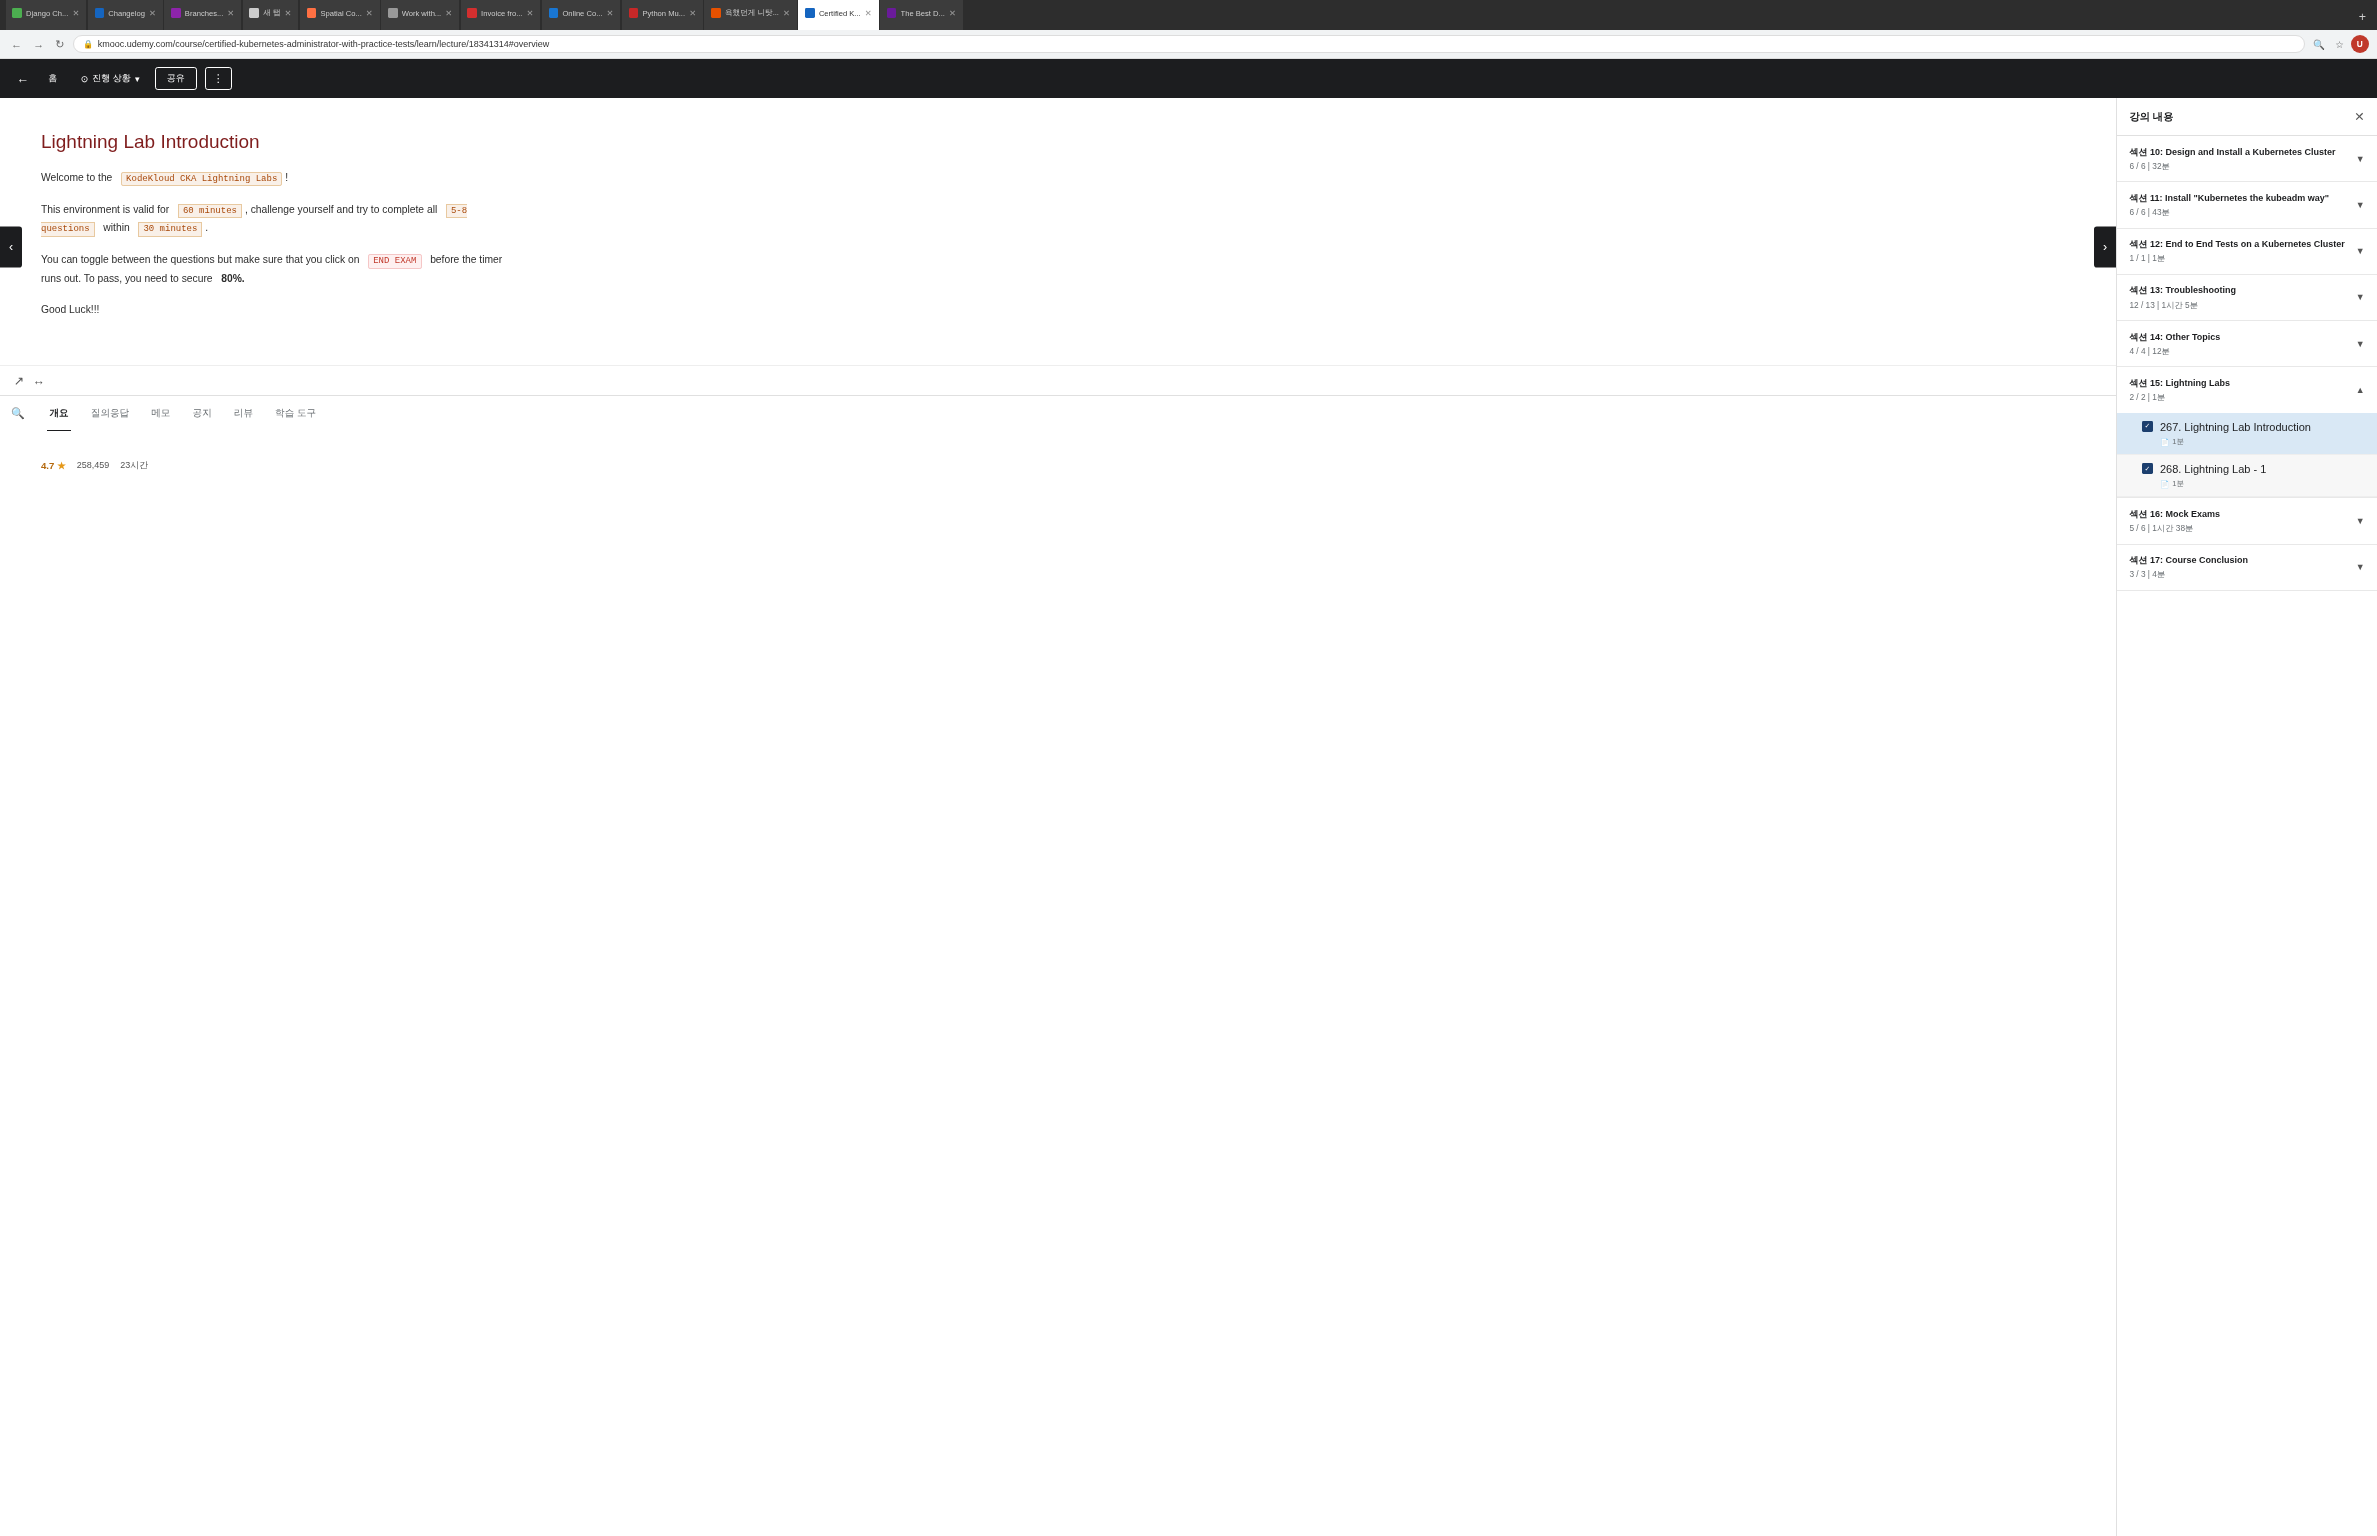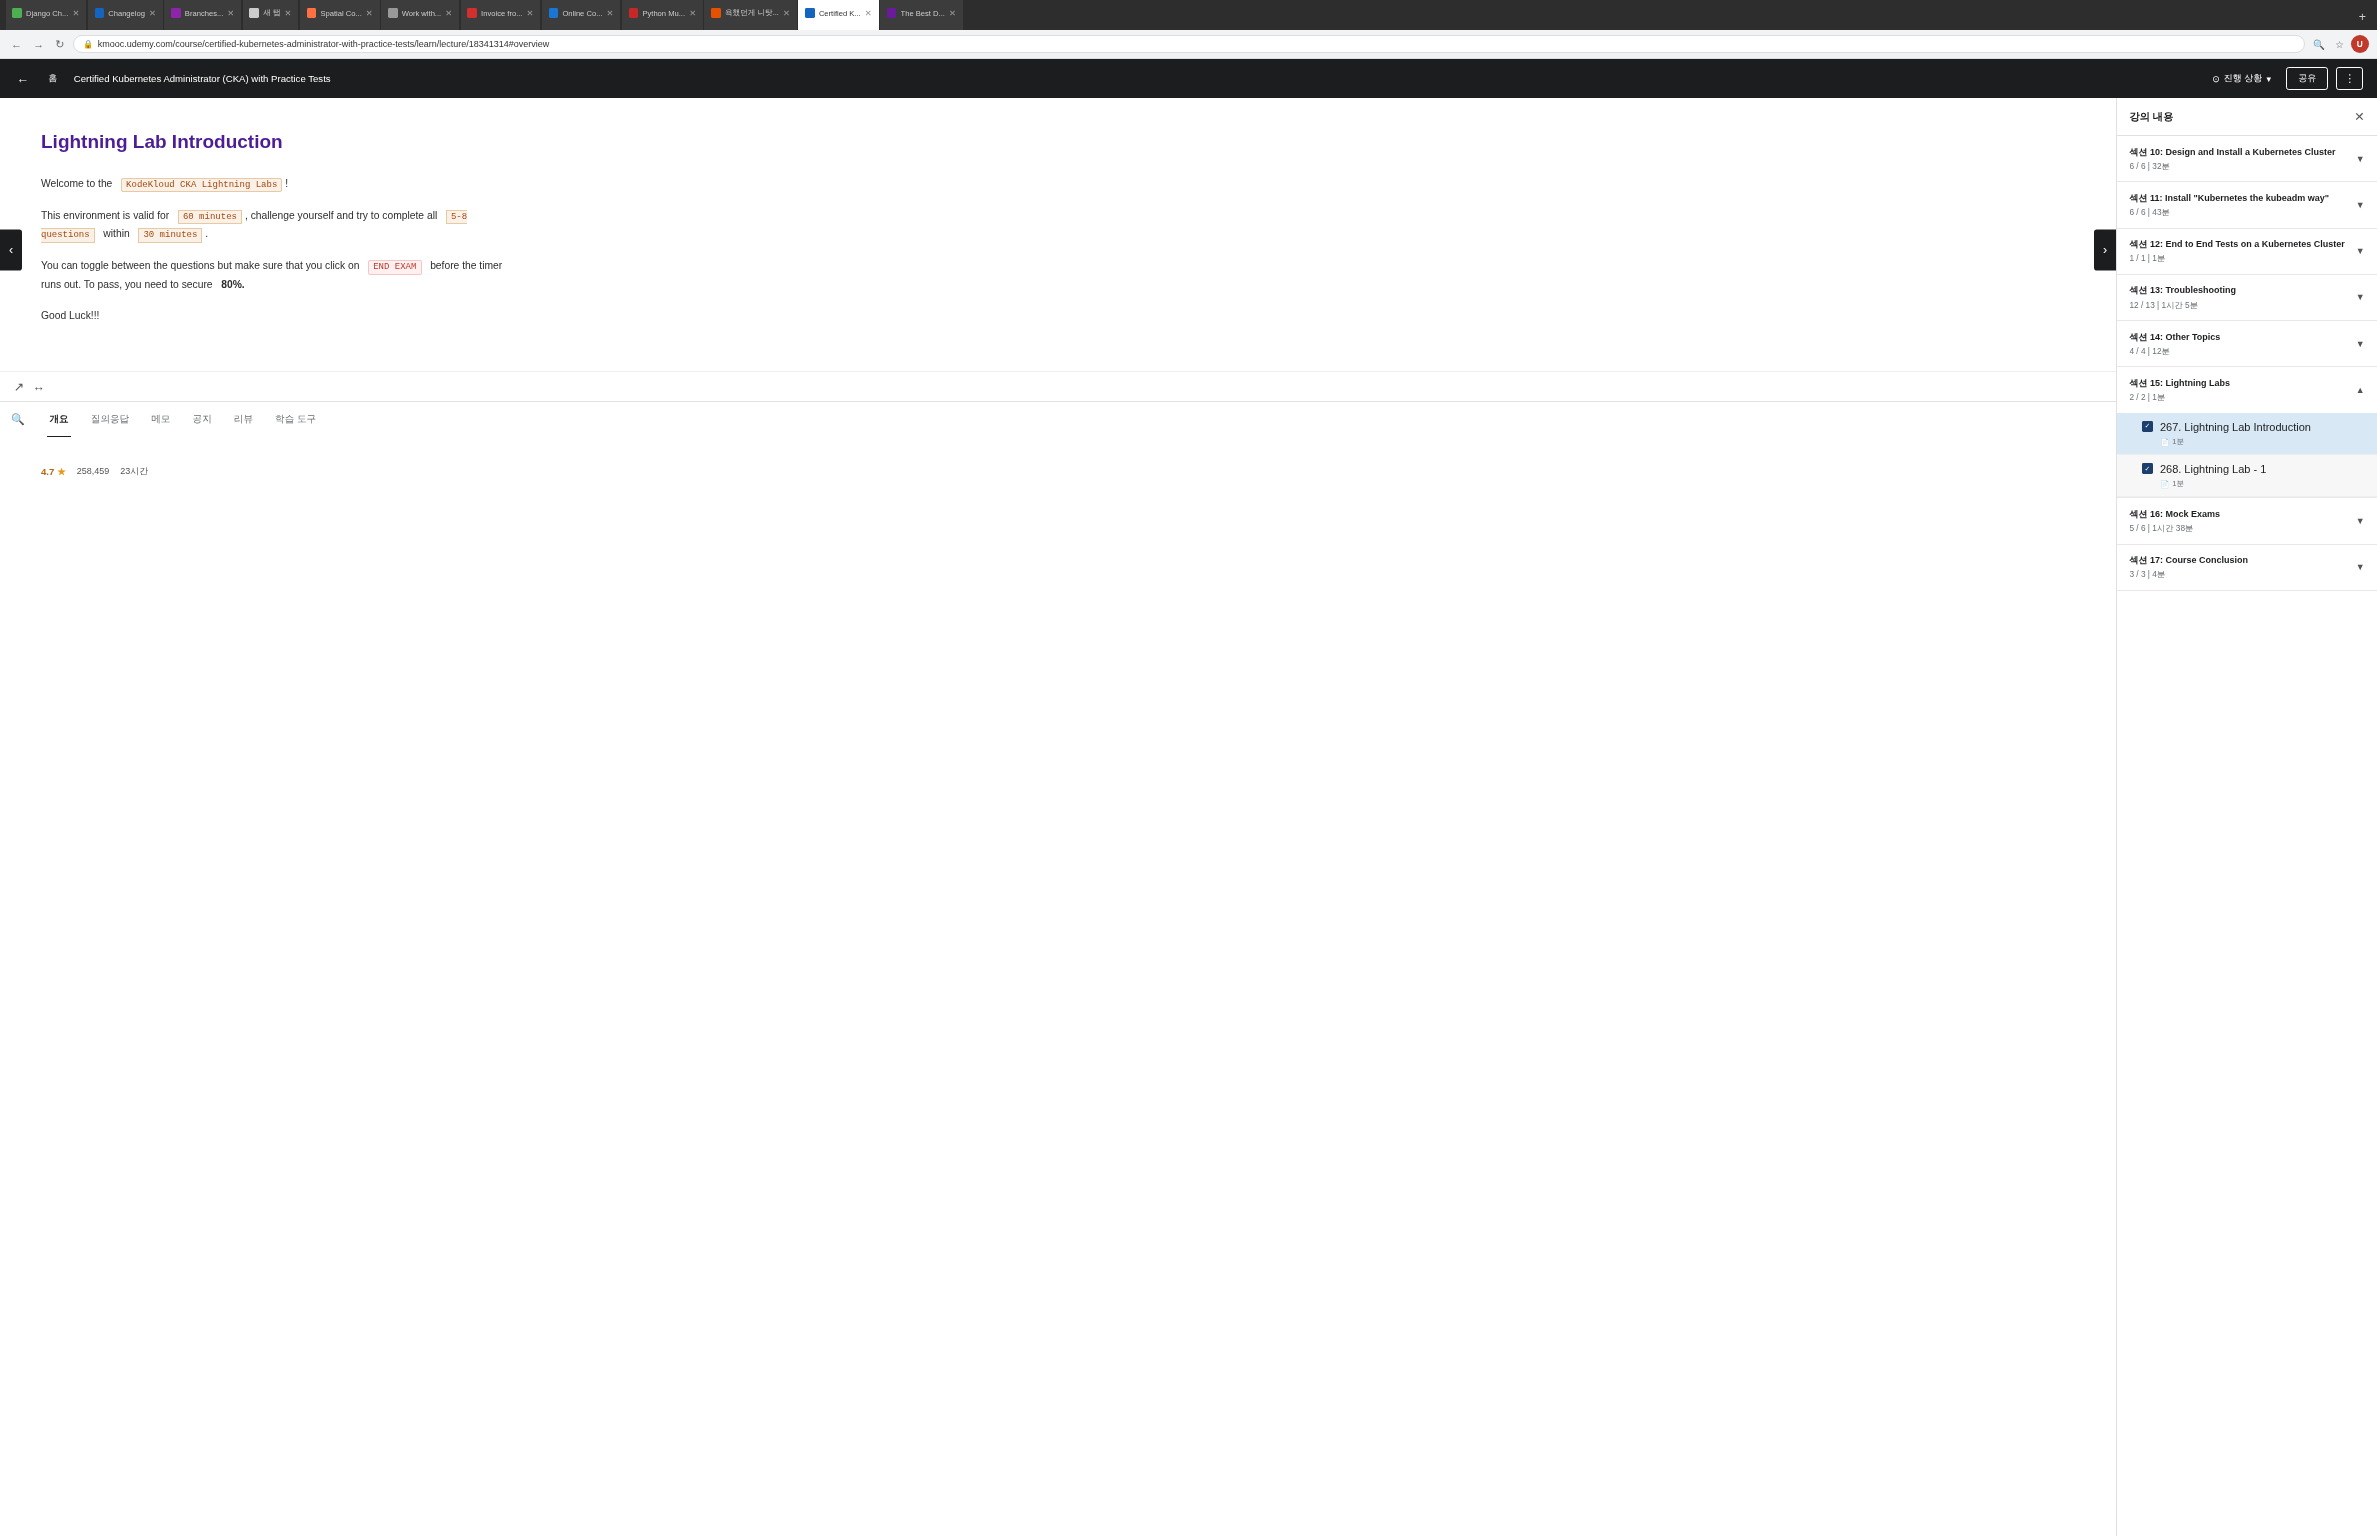--- a/index.html
+++ b/index.html
@@ -35,21 +35,21 @@
     .progress-btn { display: flex; align-items: center; gap: 4.1px; background: none; border: none; cursor: pointer; color: #fff; font-size: 9px; padding: 4.1px 6.9px; }
     .share-btn { background: none; border: 0.7px solid #fff; color: #fff; padding: 4.1px 11px; border-radius: 2.8px; cursor: pointer; font-size: 9px; }
     .more-btn { background: none; border: 0.7px solid #fff; color: #fff; padding: 4.1px 6.9px; border-radius: 2.8px; cursor: pointer; font-size: 11px; }
 
     
     .content-area { display: flex; flex: 1; overflow: hidden; }
 
     .main-panel { flex: 1; overflow-y: auto; }
 
     .video-area { background: #fff; padding: 33px 41px; max-width: 550px; }
-    .lecture-title { font-size: 19px; font-weight: 700; color: #4c1d95; margin-bottom: 22px; }
+    .lecture-title { font-size: 19px; font-weight: 400; color: #7f1d1d; margin-bottom: 16px; }
     .lecture-body { color: #2d2d2d; line-height: 1.7; font-size: 10.3px; }
     .lecture-body p { margin-bottom: 13.8px; }
     .code-badge { display: inline; background: #f9f0e8; color: #a94a0c; font-family: 'Courier New', monospace; font-size: 9px; padding: 1.4px 4.1px; border: 0.7px solid #e8c9a0; border-radius: 2.1px; }
     .time-badge { display: inline; background: #f9f0e8; color: #a94a0c; font-family: 'Courier New', monospace; font-size: 9px; padding: 1.4px 4.1px; border: 0.7px solid #e8c9a0; border-radius: 0; }
     .exam-badge { display: inline; background: #fef0f0; color: #c0392b; font-family: 'Courier New', monospace; font-size: 9px; padding: 1.4px 4.1px; border: 0.7px solid #f5c6c6; border-radius: 2.1px; text-align: right; }
     .expand-btn { background: none; border: none; cursor: pointer; color: #555; font-size: 12.4px; }
 
     
     .sidebar { width: 261px; border-left: 0.7px solid #e0e0e0; flex-shrink: 0; overflow-y: auto; background: #fff; }
     .sidebar-header { display: flex; justify-content: space-between; align-items: center; padding: 11px 12.4px; border-bottom: 0.7px solid #e0e0e0; }
@@ -175,21 +175,20 @@
       <button class="nav-icon-btn">☆</button>
       <button class="nav-icon-btn" style="background:#c0392b;color:#fff;border-radius:50%;width:18px;height:18px;font-size:8.3px;display:flex;align-items:center;justify-content:center;font-weight:bold;">U</button>
     </div>
   </div>
 
 </div>
 
 <div class="course-header">
   <button class="back-btn">←</button>
   <button class="home-btn">홈</button>
-  <span class="course-title">Certified Kubernetes Administrator (CKA) with Practice Tests</span>
   <div class="header-right">
     <button class="progress-btn">
       <span>⊙</span>
       <span>진행 상황</span>
       <span>▾</span>
     </button>
     <button class="share-btn">공유</button>
     <button class="more-btn">⋮</button>
   </div>
 </div>

